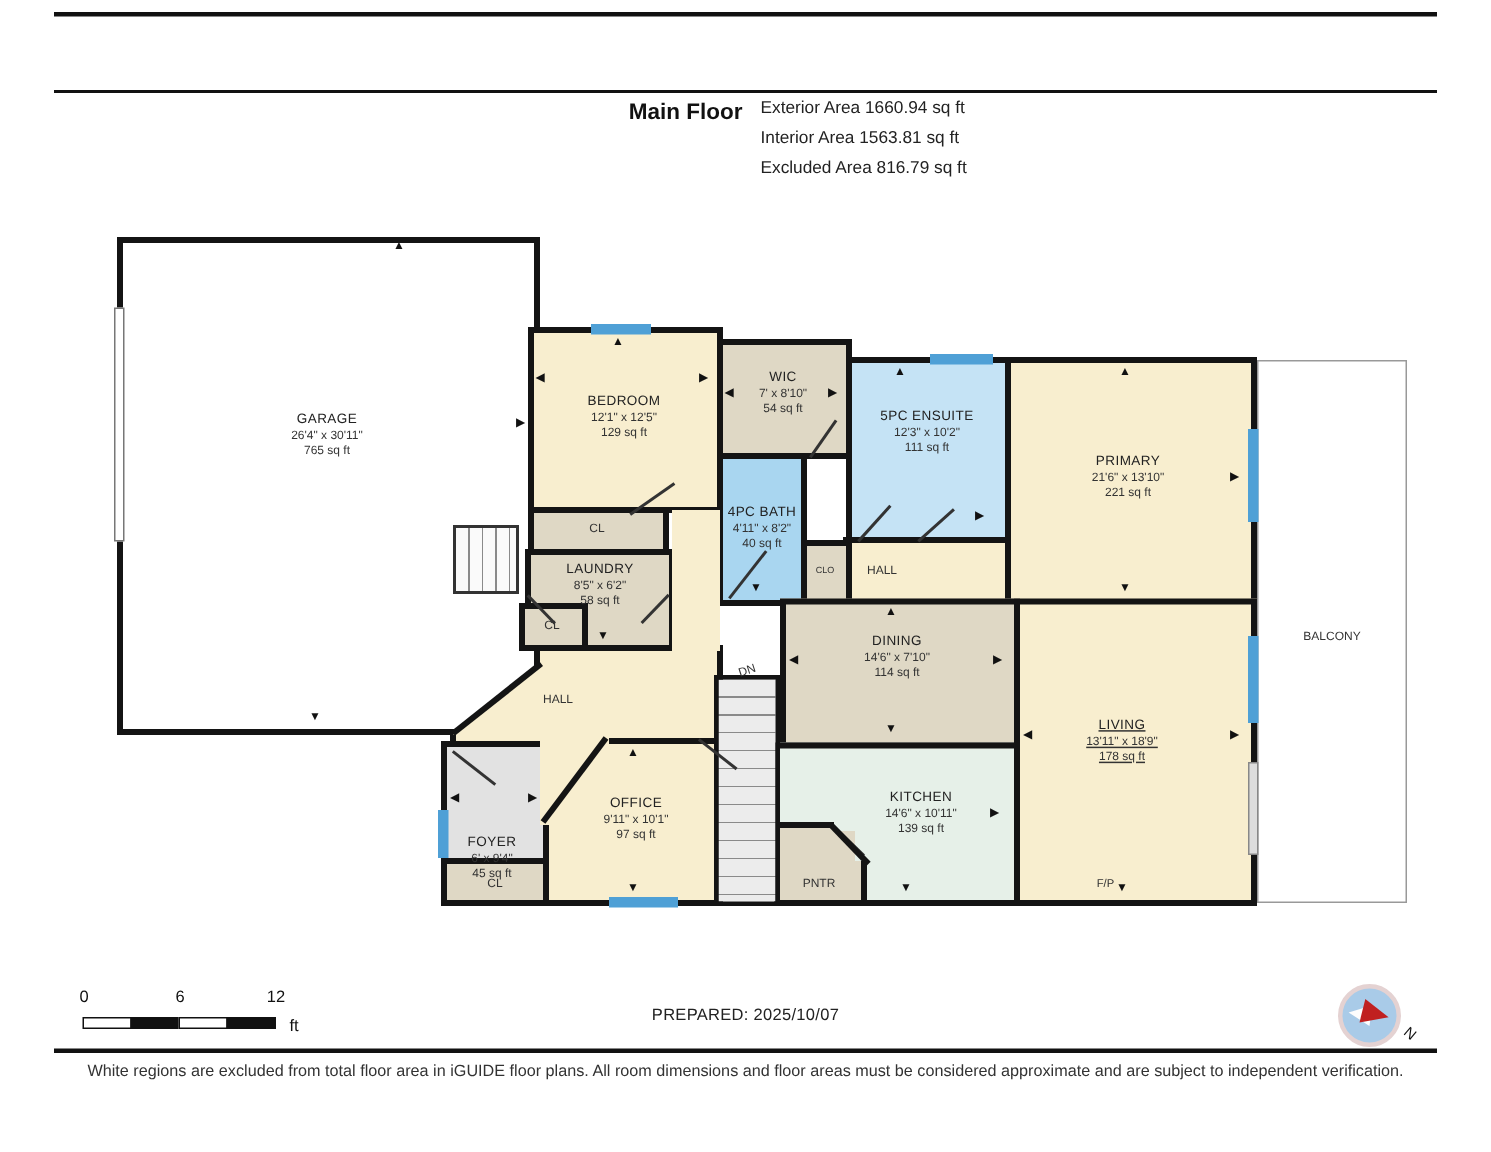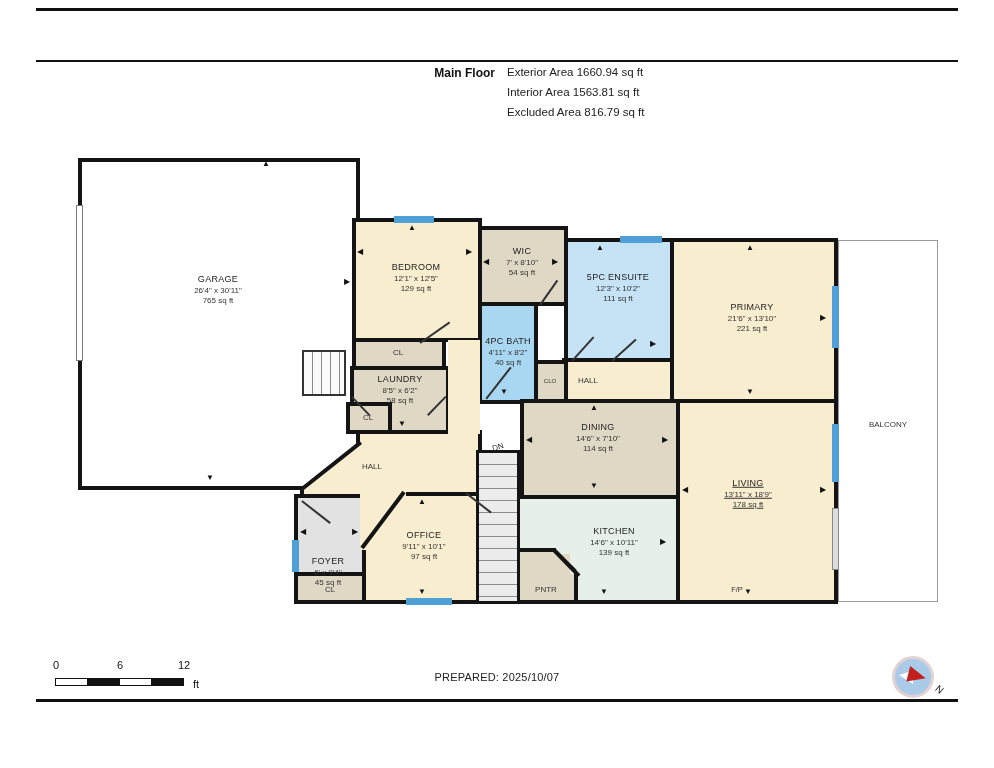--- a/index.html
+++ b/index.html
@@ -2,21 +2,21 @@
 <html><head>
 <meta charset="utf-8">
 <style>
   html,body{margin:0;padding:0;background:#fff;}
   .page{position:relative;width:994px;height:768px;background:#fff;overflow:hidden;
         font-family:"Liberation Sans", sans-serif;color:#222;}
   .hline{position:absolute;background:#111;}
   .title{position:absolute;left:0;top:28px;width:994px;text-align:center;
          font-size:23px;font-weight:bold;color:#111;letter-spacing:.2px;}
   .floorlbl{position:absolute;left:380px;top:66px;width:115px;text-align:right;
-            font-size:12px;font-weight:bold;color:#111;}
+            font-size:15px;font-weight:bold;color:#111;}
   .arealine{position:absolute;left:507px;font-size:11.5px;color:#222;}
   .room{position:absolute;border:4px solid #141414;box-sizing:border-box;}
   .patch{position:absolute;}
   .bg-white{background:#ffffff}.bg-cream{background:#F8EECF}.bg-tan{background:#DFD8C5}
   .bg-bath{background:#A9D6F0}.bg-ens{background:#C5E3F5}.bg-mint{background:#E6F0E8}
   .bg-gray{background:#E2E2E2}
   .balcony{position:absolute;border:1.5px solid #999;box-sizing:border-box;background:#fff;}
   .rlabel{position:absolute;transform:translate(-50%,-50%);text-align:center;
           font-size:8px;color:#333;line-height:1.3;white-space:nowrap;z-index:30;}
   .rlabel .rname{font-size:9px;color:#222;letter-spacing:.3px;}
@@ -228,14 +228,15 @@
   <div class="scale-num" style="left:196px;top:678px;">ft</div>
 
   <div class="prepared">PREPARED: 2025/10/07</div>
   <div class="compass">
     <div class="needle-w"></div>
     <div class="needle-r"></div>
   </div>
   <div class="north">N</div>
 
   <div class="hline" style="left:36px;top:699px;width:922px;height:3px;"></div>
+  <div class="disclaimer">White regions are excluded from total floor area in iGUIDE floor plans. All room dimensions and floor areas must be considered approximate and are subject to independent verification.</div>
 
 </div>
 
 </body></html>

